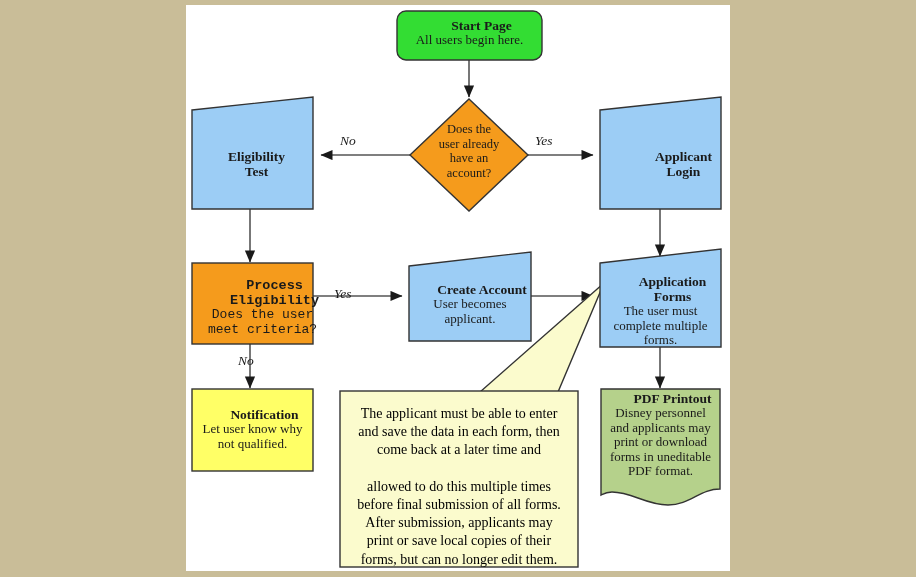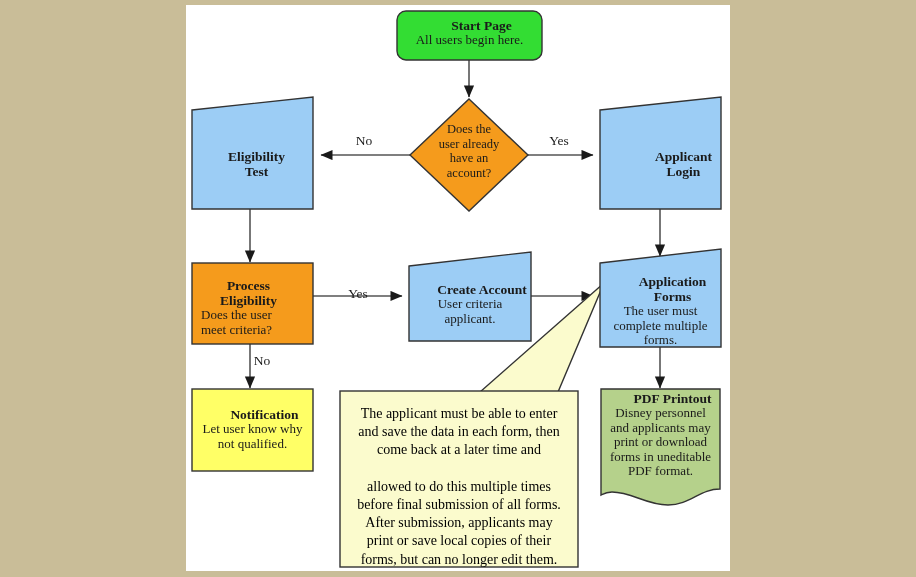--- a/index.html
+++ b/index.html
@@ -47,21 +47,22 @@
     display: block;
   }
   .diamond-text {
     font-size: 12.5px;
     line-height: 1.17;
   }
   .edge-label {
     position: absolute;
     font-size: 13.5px;
     color: #1a1a1a;
-    text-align: center;
+    text-align: left;
+    font-style: italic;
   }
   .note-text {
     position: absolute;
     font-size: 14px;
     line-height: 1.3;
     text-align: center;
     color: #000000;
   }
 </style>
 </head>
@@ -129,29 +130,29 @@
 <div class="node-text" style="left:192px; top:149px; width:105px;">
   <span class="node-title">Eligibility</span>
   <span class="node-title">Test</span>
 </div>
 
 <div class="node-text" style="left:600px; top:149px; width:143px;">
   <span class="node-title">Applicant</span>
   <span class="node-title">Login</span>
 </div>
 
-<div class="node-text" style="left:174px; top:278px; width:125px;">
+<div class="node-text" style="left:200px; top:278px; width:125px;font-family:Liberation Mono, monospace;">
   <span class="node-title">Process Eligibility</span>
   <span class="node-body">Does the user</span>
   <span class="node-body">meet criteria?</span>
 </div>
 
 <div class="node-text" style="left:409px; top:282px; width:122px;">
   <span class="node-title">Create Account</span>
-  <span class="node-body">User criteria</span>
+  <span class="node-body">User becomes</span>
   <span class="node-body">applicant.</span>
 </div>
 
 <div class="node-text" style="left:598px; top:274px; width:125px;">
   <span class="node-title">Application Forms</span>
   <span class="node-body">The user must</span>
   <span class="node-body">complete multiple</span>
   <span class="node-body">forms.</span>
 </div>
 

